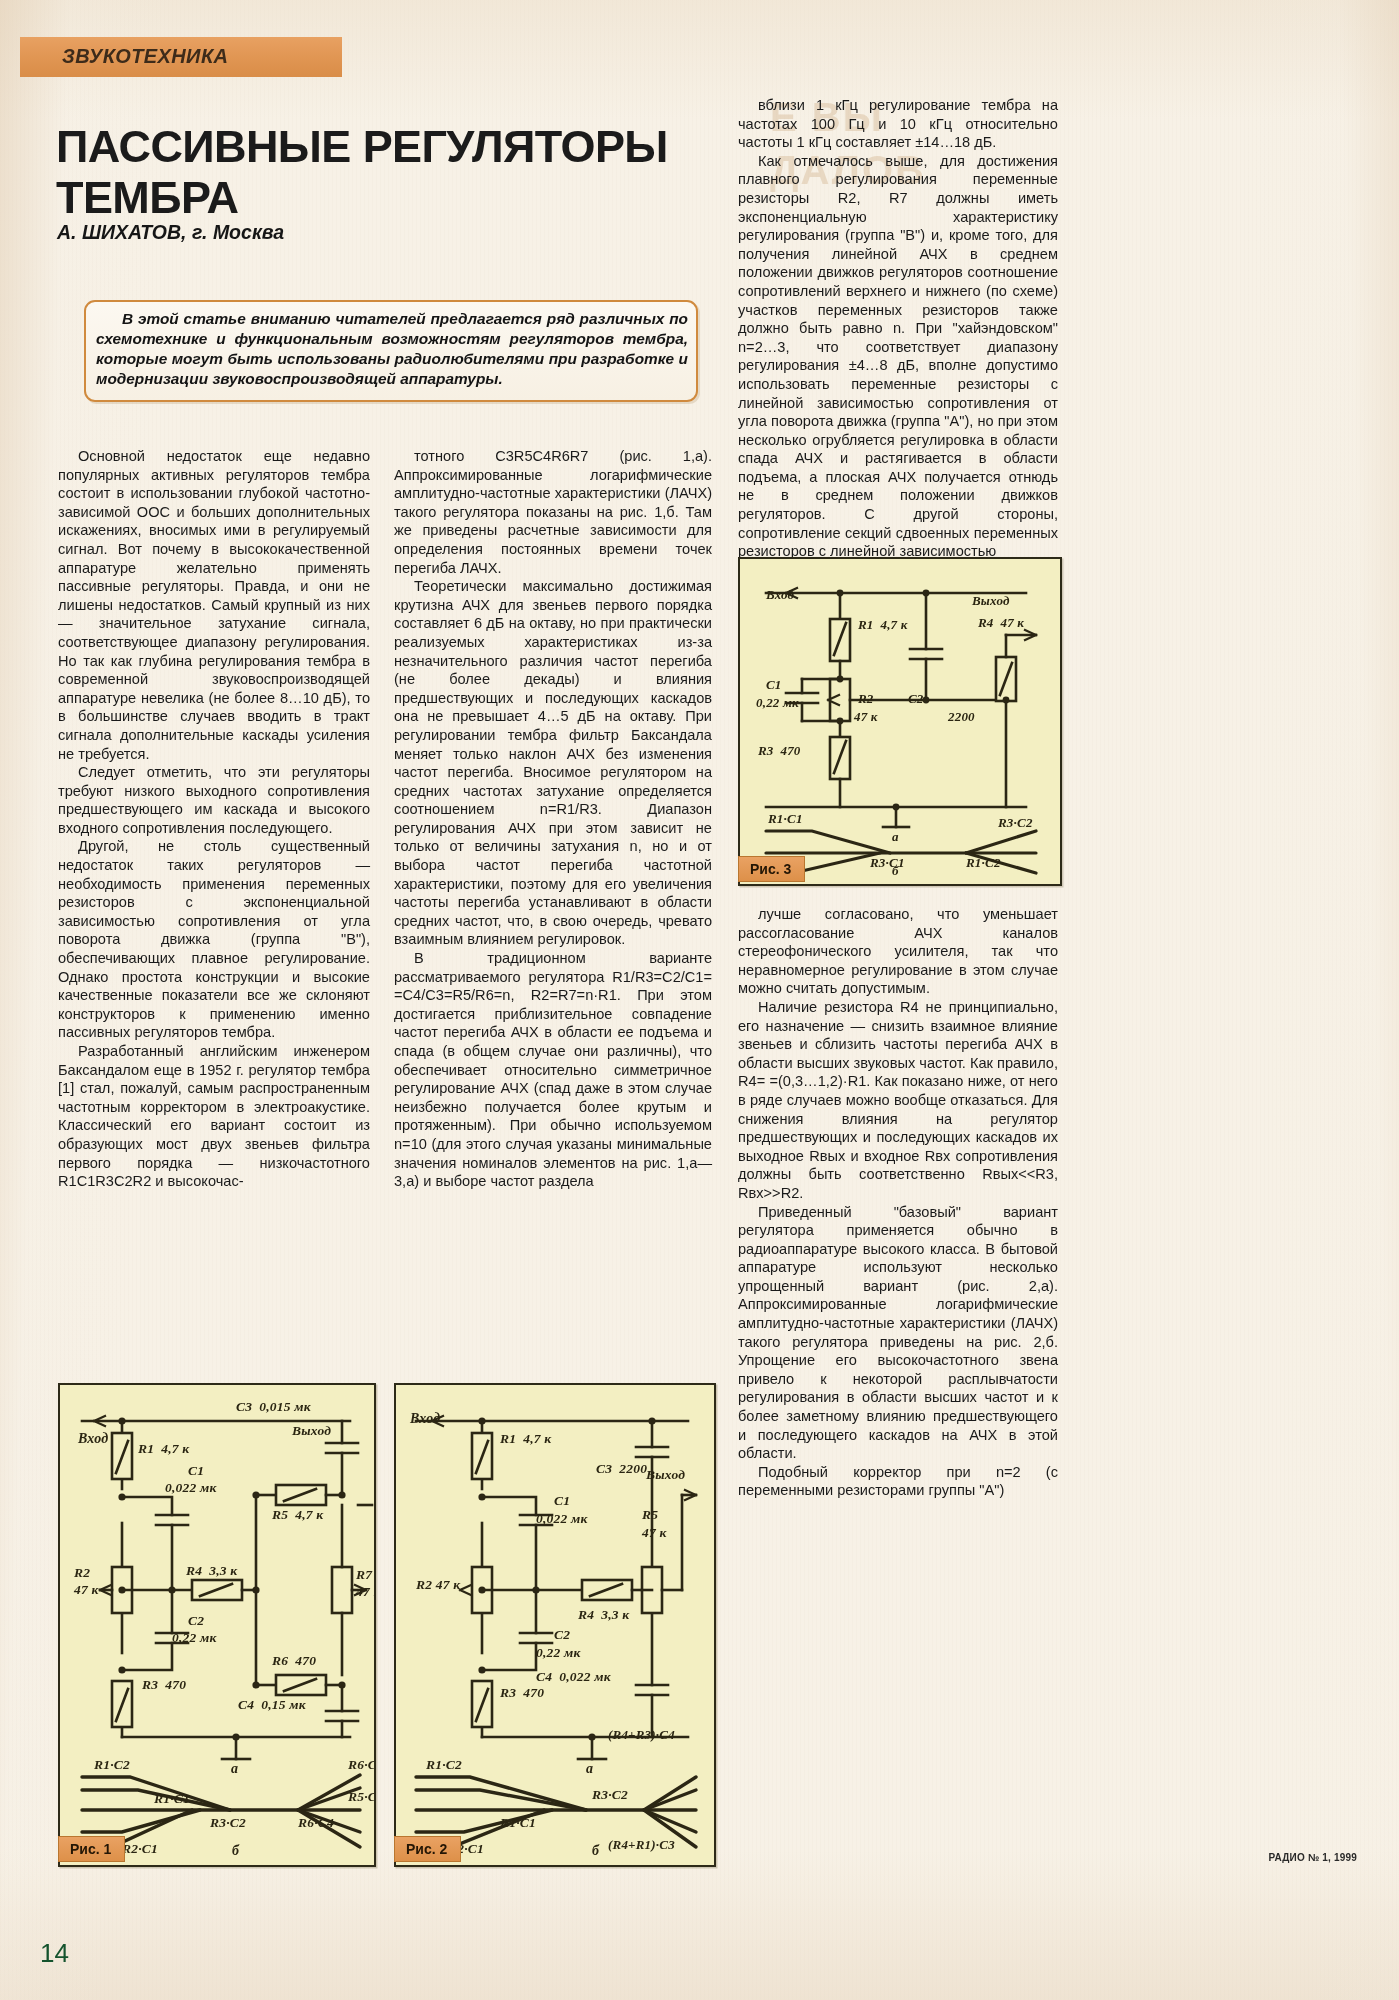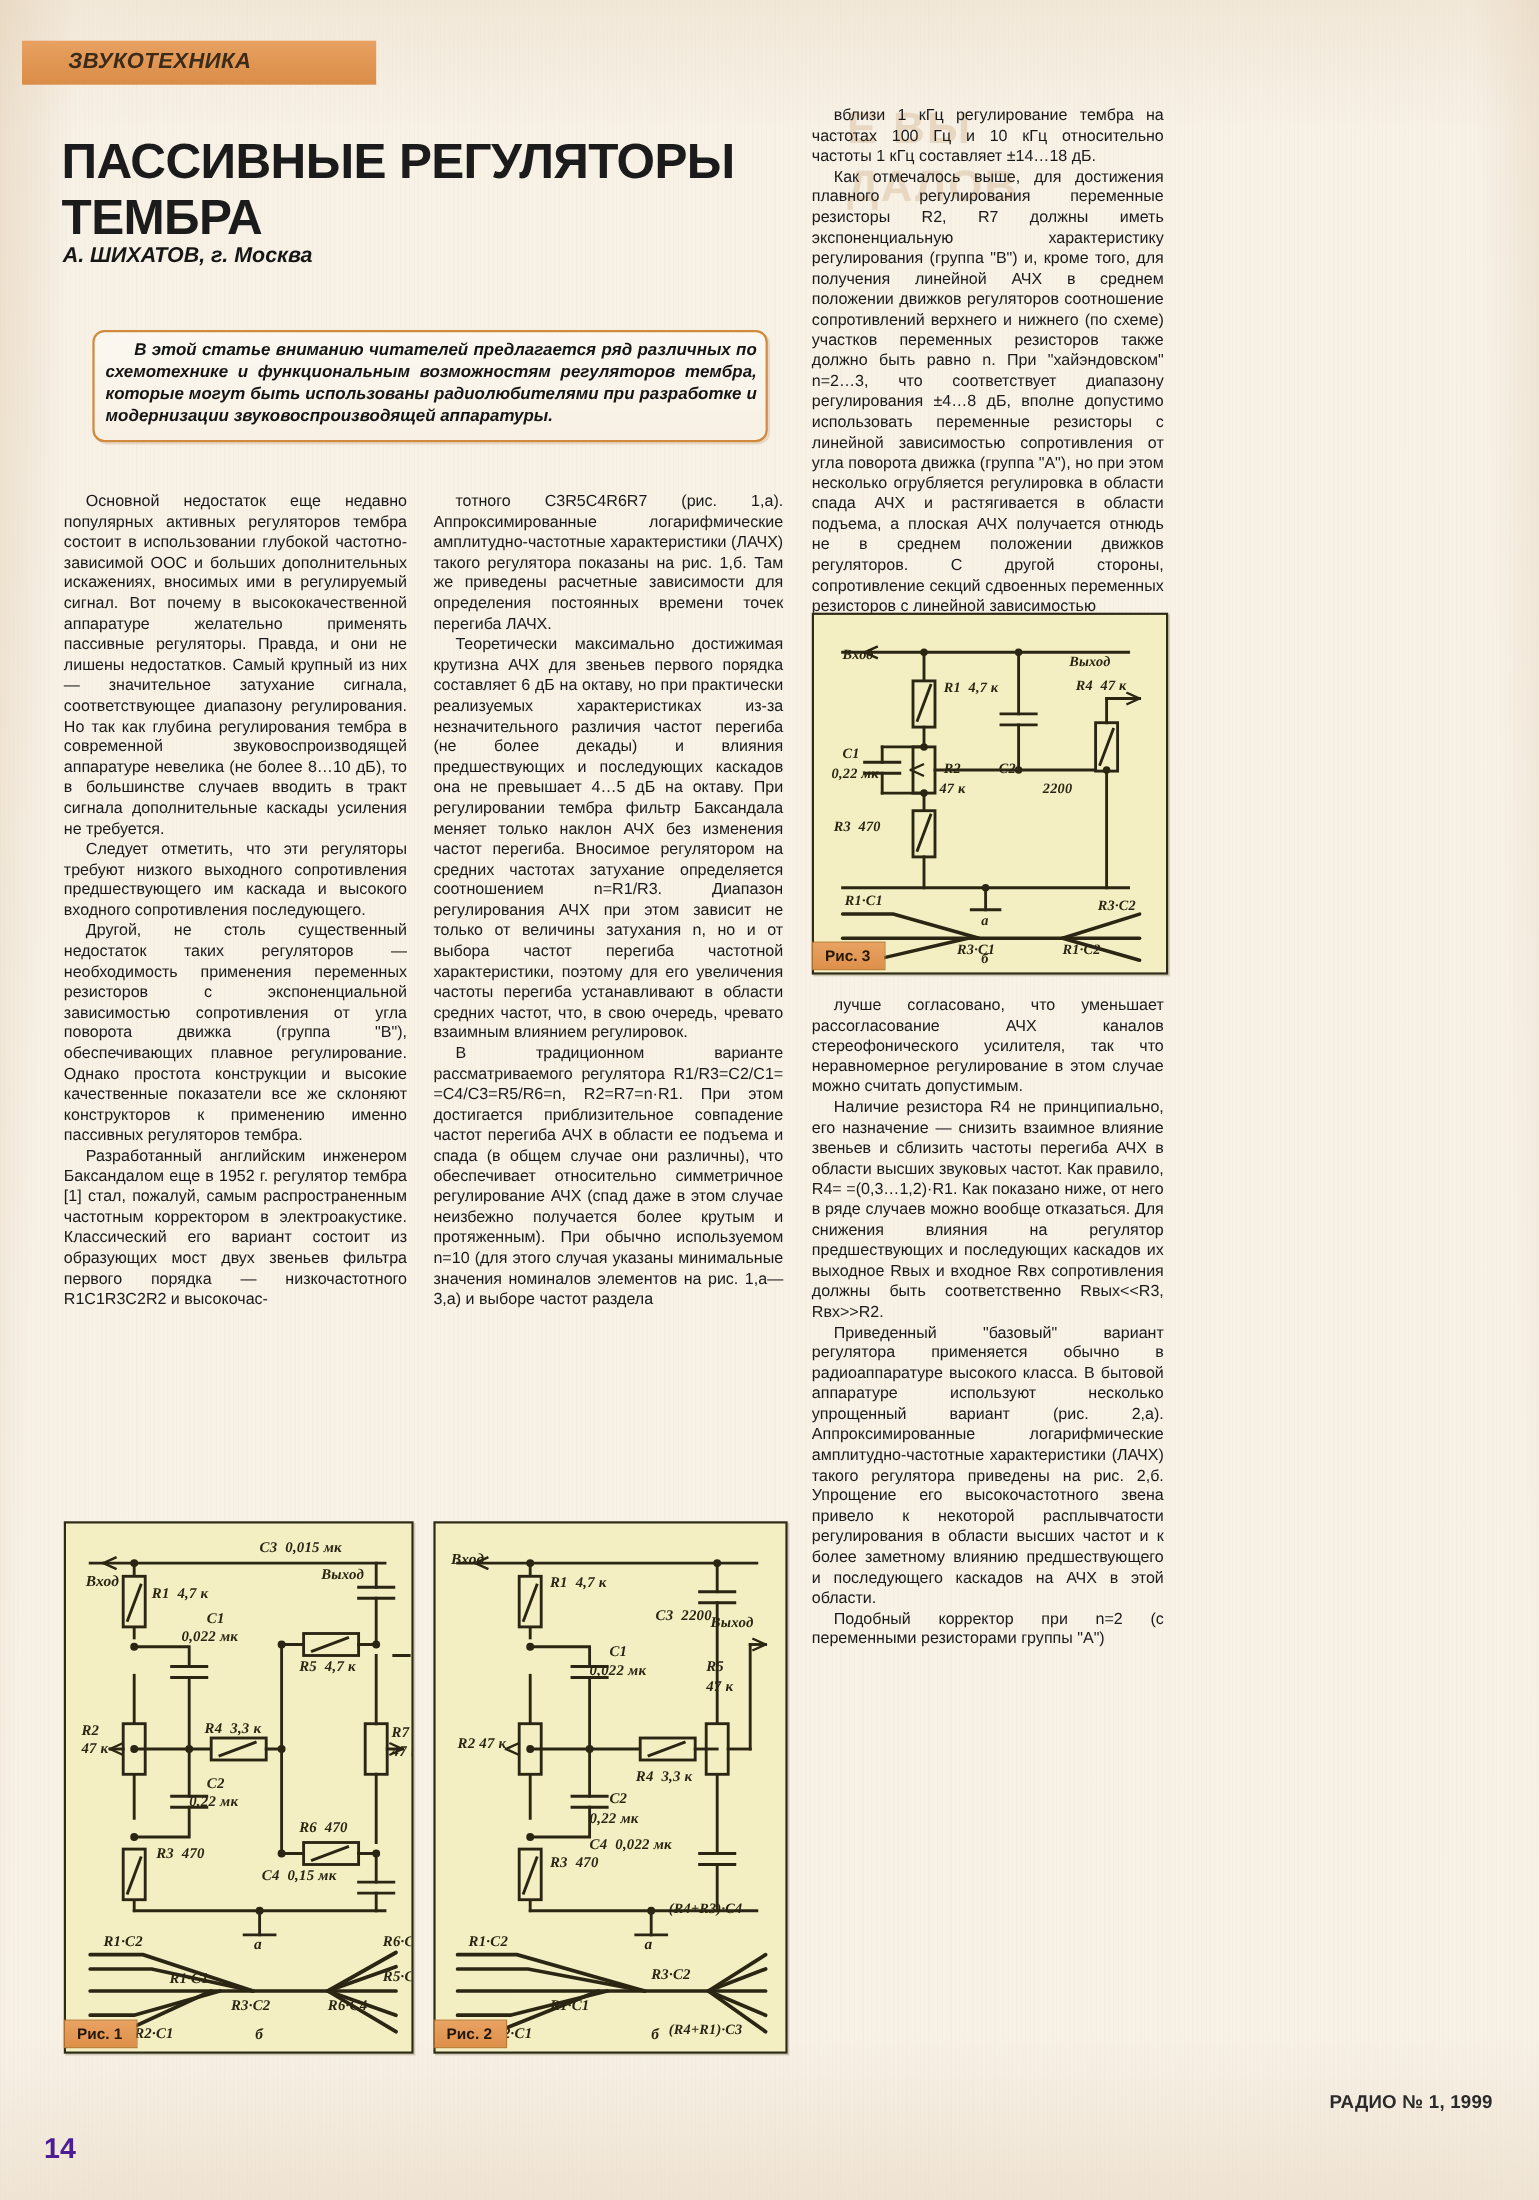--- a/index.html
+++ b/index.html
@@ -102,25 +102,25 @@
     position:absolute;
     font-family:"Liberation Serif", serif;
     font-style:italic;font-weight:bold;
     color:#2a2512;white-space:nowrap;
     letter-spacing:.2px;
   }
 
   
   .pagenum{
     position:absolute;left:40px;top:1938px;
-    font-weight:bold;font-size:26px;color:#4c1d95;
+    font-weight:normal;font-size:26px;color:#14532d;
   }
   .footer-right{
-    position:absolute;right:42px;top:1901px;
-    font-weight:bold;font-size:17px;color:#2a2a2a;letter-spacing:.2px;padding-left:25px;
+    position:absolute;right:42px;top:1852px;
+    font-weight:bold;font-size:10px;color:#2a2a2a;letter-spacing:.2px;padding-left:25px;
   }
   .ghost{
     position:absolute;color:rgba(198,160,112,.30);
     font-weight:bold;pointer-events:none;user-select:none;
   }
 </style>
 </head>
 <body>
 
 <div class="paper"></div>

